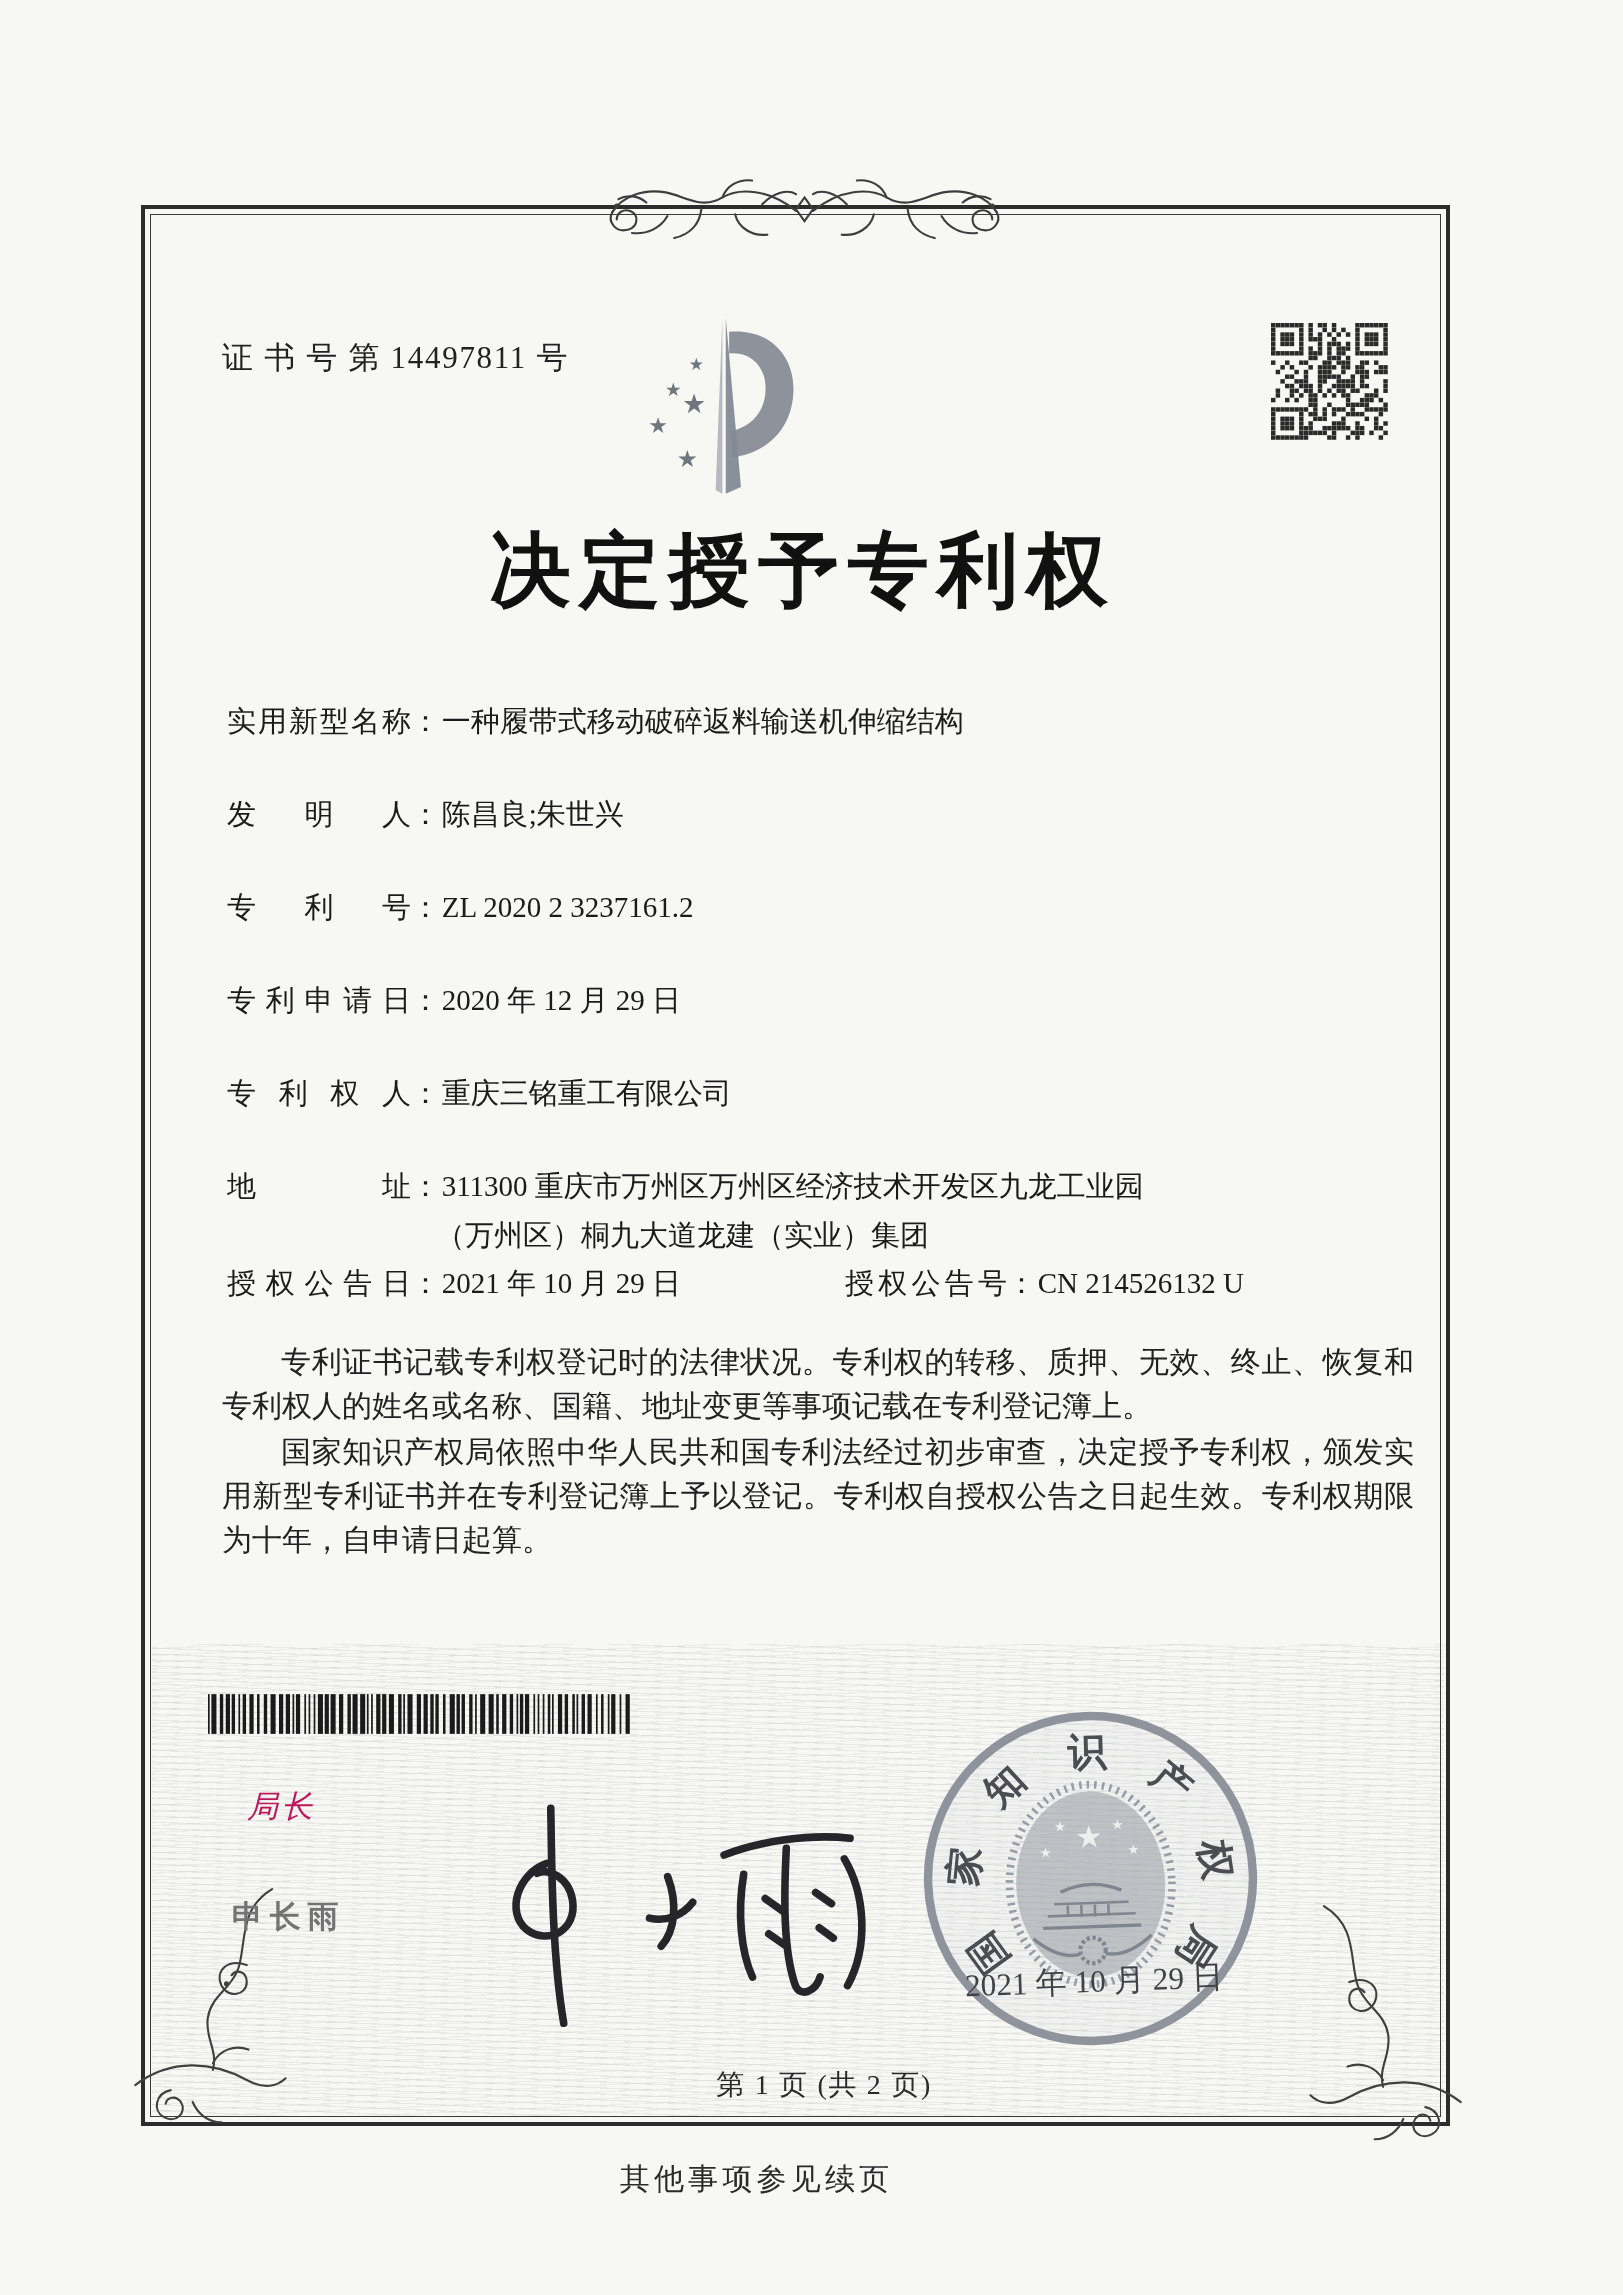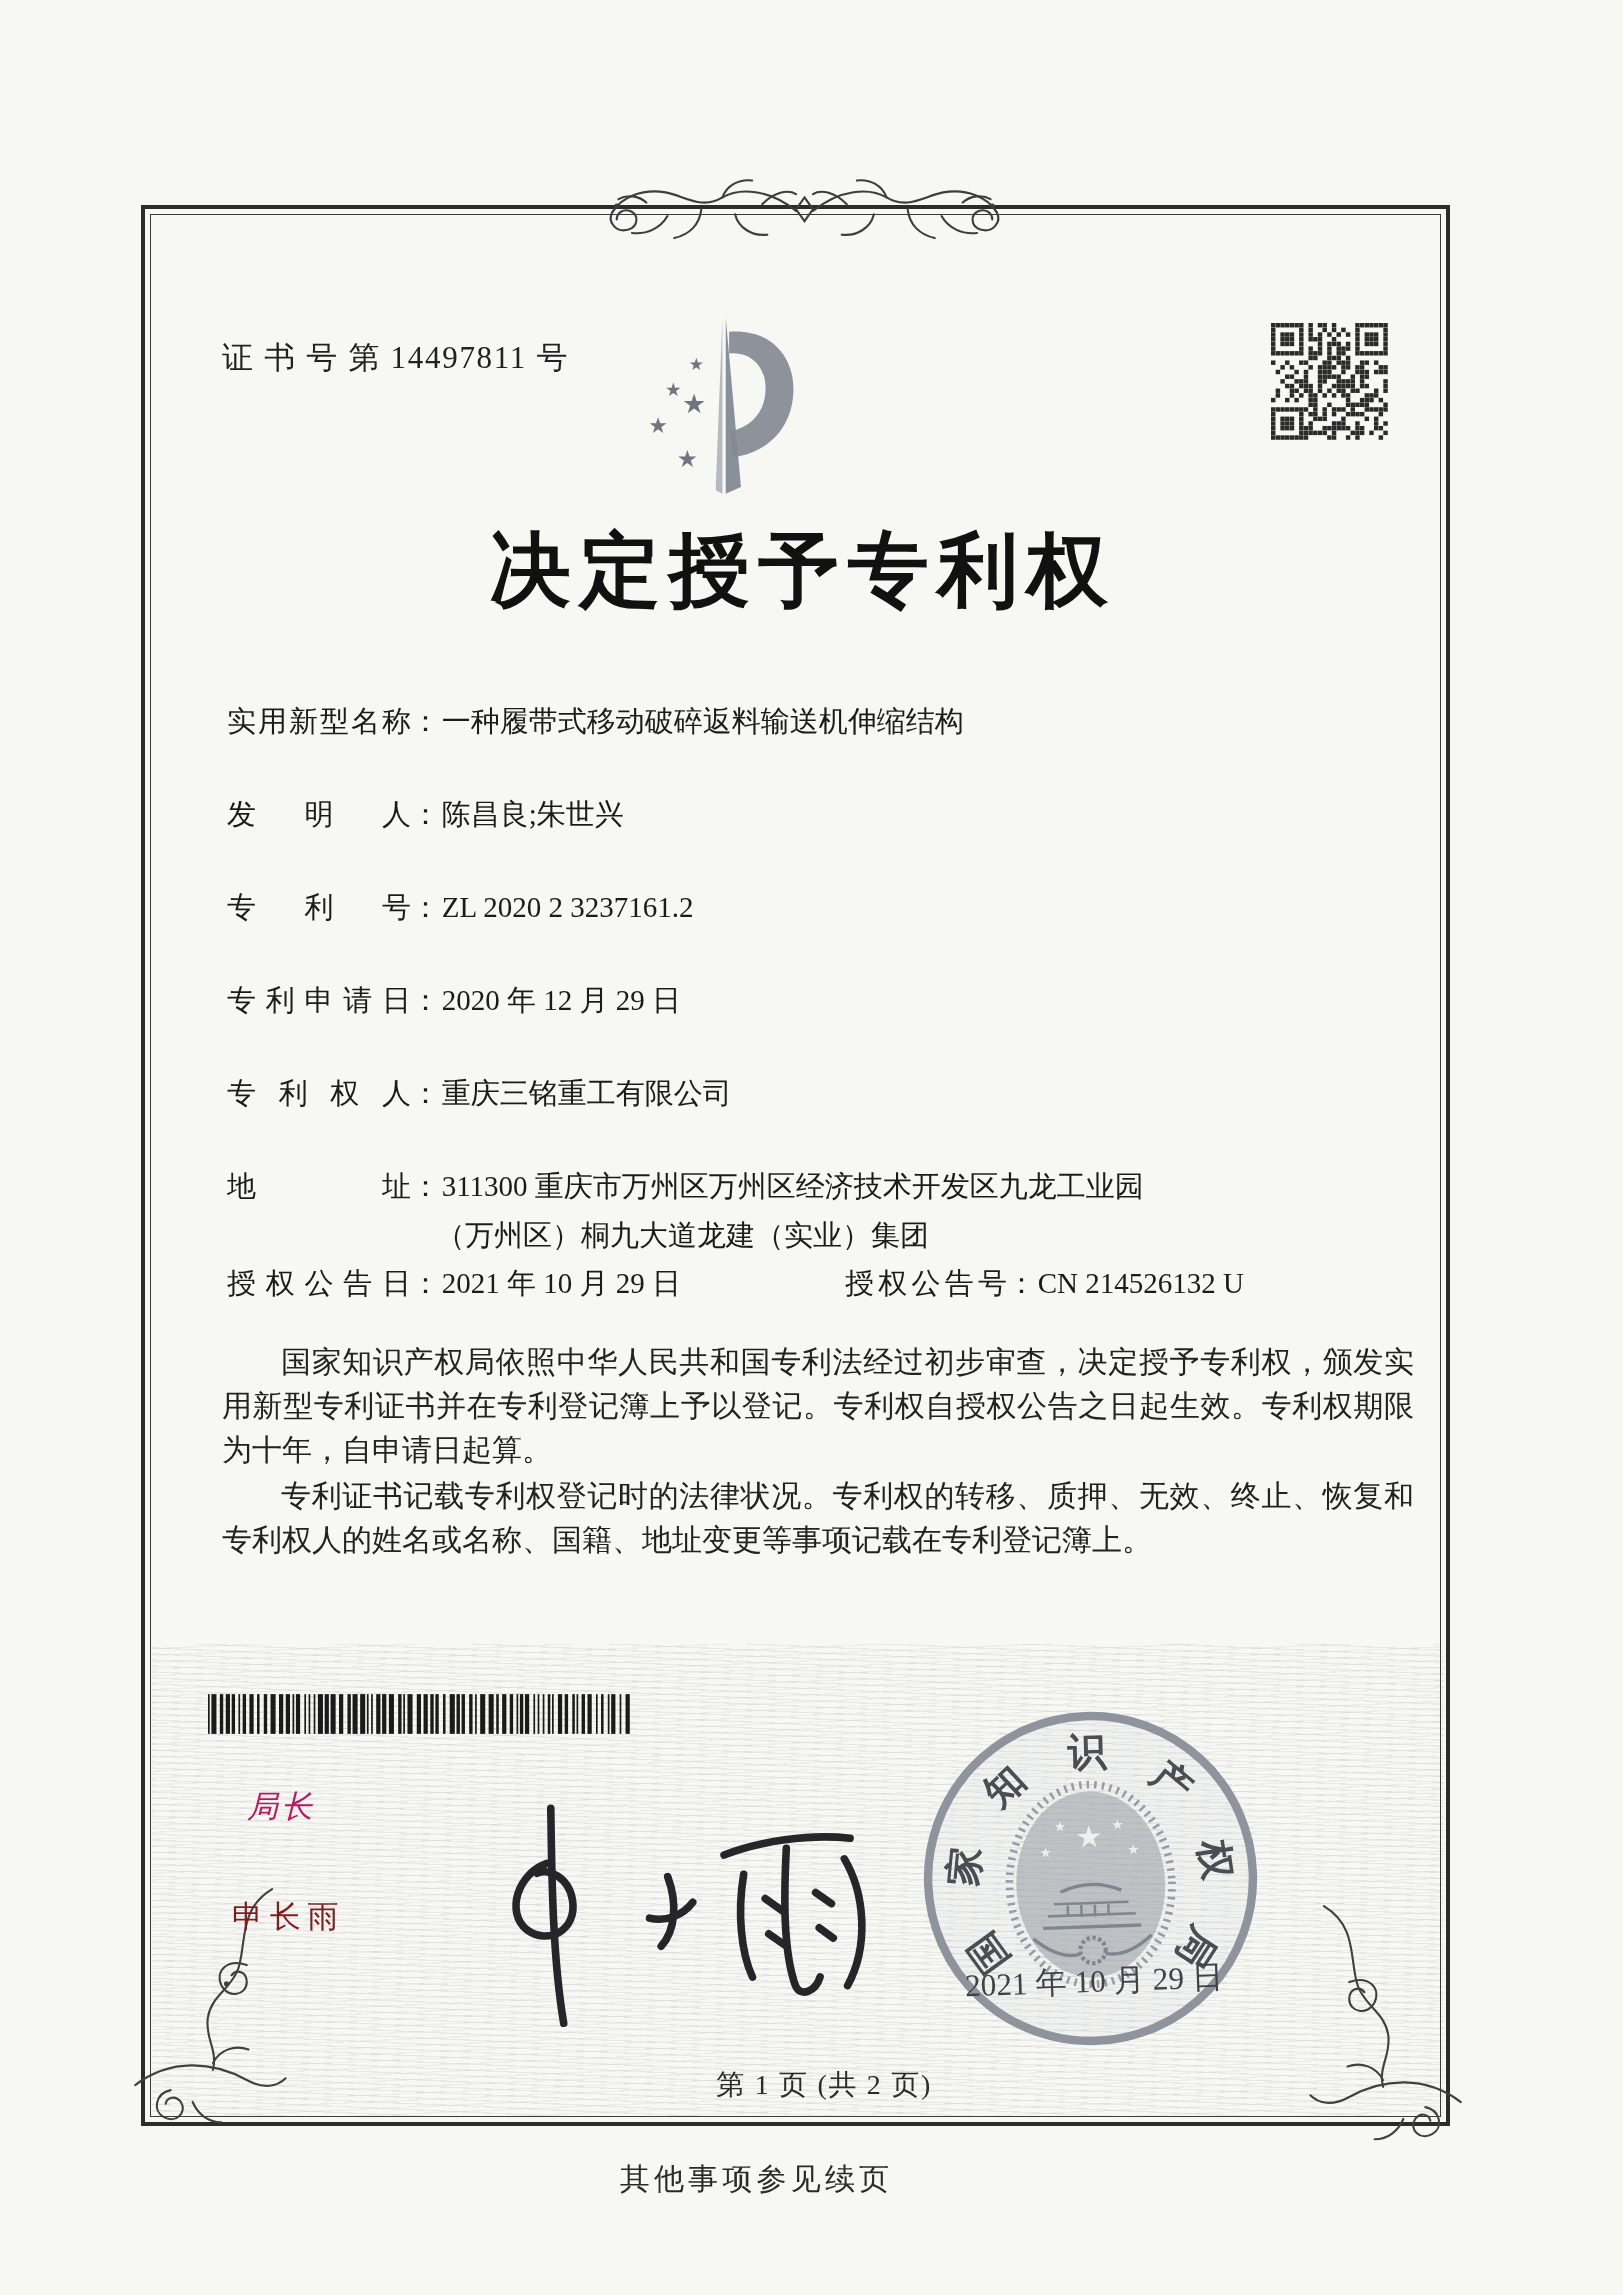--- a/index.html
+++ b/index.html
@@ -43,21 +43,21 @@
   
   .notice{
     left:222px;top:1340px;width:1192px;font-size:30px;line-height:44px;color:#222;
     text-align:justify;
   }
   .notice p{margin:0;text-indent:59px;}
   .notice p + p{margin-top:1.7px;}
   
   .barcode{left:208px;top:1694px;width:426px;height:40px;}
   .officer-title{left:247px;top:1786px;font-size:31px;letter-spacing:3.4px;color:#be185d;font-style:italic;}
-  .officer-name{left:232px;top:1896px;font-size:31px;letter-spacing:6.8px;color:#7f1d1d;}
+  .officer-name{left:232px;top:1896px;font-size:31px;letter-spacing:6.8px;color:#737373;font-weight:bold;}
   .signature{left:448px;top:1776px;}
   .seal{left:923px;top:1711px;transform:rotate(-2deg);}
   .page-info{left:590px;top:2066px;width:342px;text-align:right;font-size:28px;letter-spacing:1.7px;color:#2a2a2a;white-space:nowrap;}
   .cont-note{left:583px;top:2159px;width:347px;text-align:center;font-size:30px;letter-spacing:4.2px;color:#2a2a2a;white-space:nowrap;}
   .corner-right{transform:scaleX(-1);}
 </style>
 </head>
 <body>
 
 <div class="abs" style="left:0;top:0;width:1623px;height:1741px;">
@@ -510,22 +510,22 @@
     <span class="glabel">
         <span>授</span>
         <span>权</span>
         <span>公</span>
         <span>告</span>
         <span>号</span>
       </span><span class="fcolon">：</span><span class="fvalue">CN 214526132 U</span>
   </div>
 
   <div class="abs notice">
+    <p>专利证书记载专利权登记时的法律状况。专利权的转移、质押、无效、终止、恢复和专利权人的姓名或名称、国籍、地址变更等事项记载在专利登记簿上。</p>
     <p>国家知识产权局依照中华人民共和国专利法经过初步审查，决定授予专利权，颁发实用新型专利证书并在专利登记簿上予以登记。专利权自授权公告之日起生效。专利权期限为十年，自申请日起算。</p>
-    <p>专利证书记载专利权登记时的法律状况。专利权的转移、质押、无效、终止、恢复和专利权人的姓名或名称、国籍、地址变更等事项记载在专利登记簿上。</p>
   </div>
 
   <svg id="barcode" class="abs barcode" viewBox="0 0 504 47">
       <rect x="0" y="0" width="2" height="47" fill="#1a1a1a"></rect>
       <rect x="4" y="0" width="6" height="47" fill="#1a1a1a"></rect>
       <rect x="14" y="0" width="4" height="47" fill="#1a1a1a"></rect>
       <rect x="21" y="0" width="5" height="47" fill="#1a1a1a"></rect>
       <rect x="28" y="0" width="4" height="47" fill="#1a1a1a"></rect>
       <rect x="36" y="0" width="2" height="47" fill="#1a1a1a"></rect>
       <rect x="41" y="0" width="4" height="47" fill="#1a1a1a"></rect>

